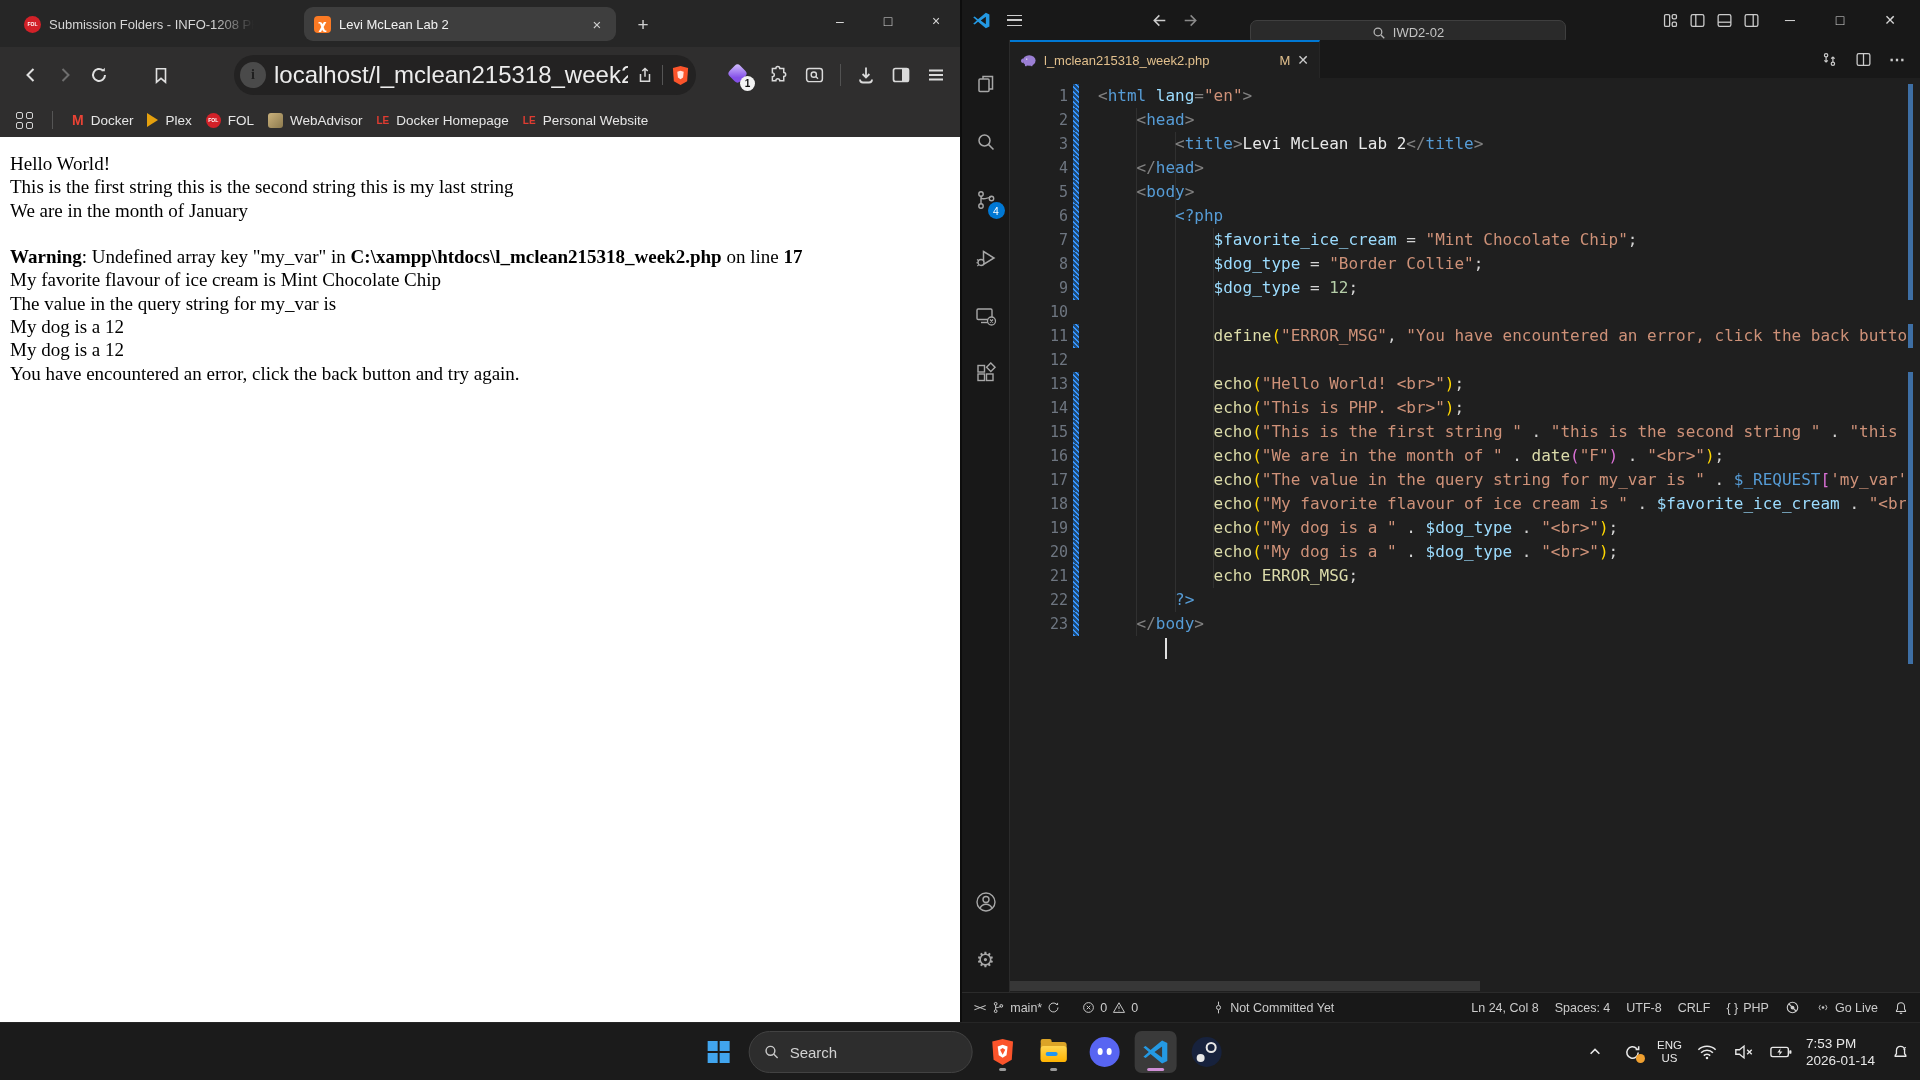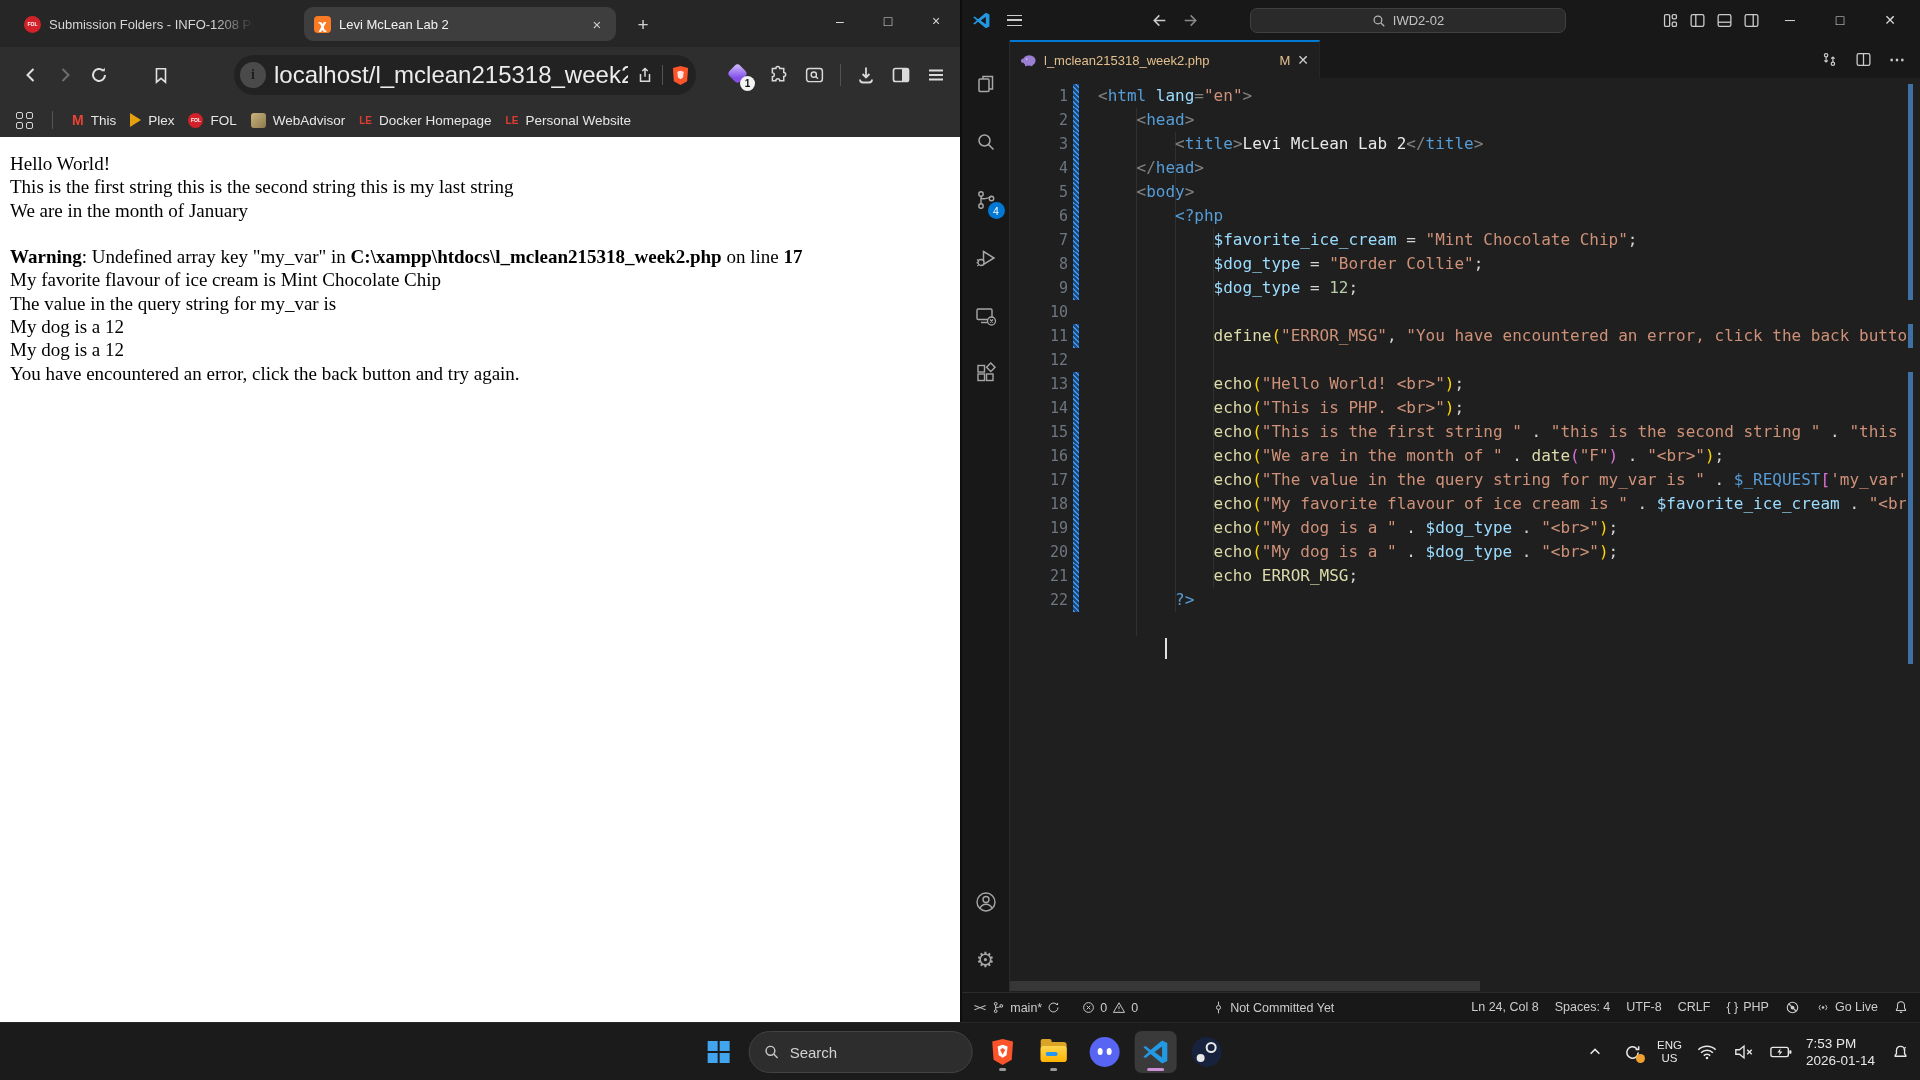--- a/index.html
+++ b/index.html
@@ -66,21 +66,21 @@
           padding:15px 6px 0 10px; }
   .pgline { line-height:23.3px; min-height:23.3px; white-space:pre-wrap; }
 
   
   .vscode { position:absolute; left:962px; top:0; width:958px; height:1022px; background:#1f1f1f; }
   .vs-title { position:relative; height:40px; background:#181818; display:flex; align-items:center; padding:0 10px; }
   .burger { width:15px; height:11px; border-top:1.4px solid #cccccc; border-bottom:1.4px solid #cccccc;
             position:relative; margin-left:16px; }
   .burger::after { content:""; position:absolute; left:0; top:3.8px; width:100%; height:1.4px; background:#cccccc; }
   .navarrows { position:absolute; left:188px; display:flex; gap:16px; }
-  .cmdcenter { position:absolute; left:288px; width:316px; height:25px; top:8px; background:#2a2a2a;
+  .cmdcenter { position:absolute; left:288px; width:316px; height:25px; top:20px; background:#2a2a2a;
                border:1px solid #3f3f3f; border-radius:7px; display:flex; align-items:center; justify-content:center;
                gap:7px; color:#c3c3c3; font-size:13px; }
   .vs-title-right { margin-left:auto; display:flex; align-items:center; gap:10px; }
   .vs-wc { width:40px; height:40px; display:flex; align-items:center; justify-content:center; color:#d6d6d6; font-size:14px; }
 
   .vs-tabbar { position:absolute; left:48px; top:40px; right:0; height:38px; background:#181818;
                display:flex; align-items:center; }
   .vs-tab { width:310px; height:38px; background:#1f1f1f; border-top:2px solid #0078d4;
             border-right:1px solid #262626; display:flex; align-items:center; gap:7px; padding:0 10px;
             font-size:13px; color:#e2c08d; }
@@ -113,21 +113,21 @@
   .act { position:absolute; left:50%; transform:translate(-50%,-50%); }
   .scmbadge { position:absolute; right:-7px; bottom:-7px; width:17px; height:17px; border-radius:9px;
               background:#0078d4; color:#fff; font-size:10.5px; display:flex; align-items:center; justify-content:center; }
   .gearglyph { font-size:21px; color:#a7a7a7; font-family:"DejaVu Sans",sans-serif; }
 
   .vs-status { position:absolute; left:0; bottom:0; right:0; height:30px; background:#181818;
                border-top:1px solid #2b2b2b; display:flex; align-items:center; padding:0 12px;
                color:#cccccc; font-size:12.5px; gap:7px; }
   .sitem { display:flex; align-items:center; gap:5px; white-space:nowrap; }
   .sgap { width:8px; }
-  .vs-status .right { margin-left:auto; display:flex; align-items:flex-start; gap:16px; }
+  .vs-status .right { margin-left:auto; display:flex; align-items:center; gap:16px; }
   .remoteic { font-family:"DejaVu Sans Mono",monospace; font-size:11px; letter-spacing:-1px; }
 
   
   .taskbar { position:absolute; left:0; top:1022px; width:1920px; height:58px; background:#1b1b1b;
              border-top:1px solid #262626; }
   .tb-center { position:absolute; left:50%; top:0; height:58px; transform:translateX(-49.5%);
                display:flex; align-items:center; gap:9px; }
   .tbtn { width:42px; height:42px; border-radius:7px; display:flex; align-items:center; justify-content:center;
           position:relative; }
   .tbtn.activeapp { background:#3a3a3a; }
@@ -260,21 +260,21 @@
     <span class="appsgrid">
         <i></i>
         <i></i>
         <i></i>
         <i></i>
       </span>
     <span class="bmdiv"></span>
     <span id="bookmark-items" style="display:flex;align-items:center;">
         <span class="bm">
           <span class="bm-gmail">M</span>
-          <span>This</span>
+          <span>Docker</span>
         </span>
         <span class="bm">
           <span class="bm-plex"></span>
           <span>Plex</span>
         </span>
         <span class="bm">
           <span class="favcircle" style="width: 15px; height: 15px;">FOL</span>
           <span>FOL</span>
         </span>
         <span class="bm">
@@ -528,20 +528,27 @@
           </span>
           <span class="ct"><span class="pl">            </span><span class="fn">echo</span><span class="pl"> </span><span class="fn">ERROR_MSG</span><span class="pl">;</span></span>
         </div>
         <div class="cl">
           <span class="ln">22</span>
           <span class="mark">
             <i></i>
           </span>
           <span class="ct"><span class="pl">        </span><span class="kw">?&gt;</span></span>
         </div>
+        <div class="cl">
+          <span class="ln">23</span>
+          <span class="mark">
+            <i></i>
+          </span>
+          <span class="ct"><span class="pl">    </span><span class="pu">&lt;/</span><span class="tag">body</span><span class="pu">&gt;</span></span>
+        </div>
       </div>
     <div class="cursor" style="left:155px; top:560px;"></div>
     <div class="ovruler">
       <div class="ovmark" style="top:6px; height:216px;"></div>
       <div class="ovmark" style="top:246px; height:24px;"></div>
       <div class="ovmark" style="top:294px; height:292px;"></div>
     </div>
     <div class="hscroll">
         <div class="hthumb"></div>
       </div>

